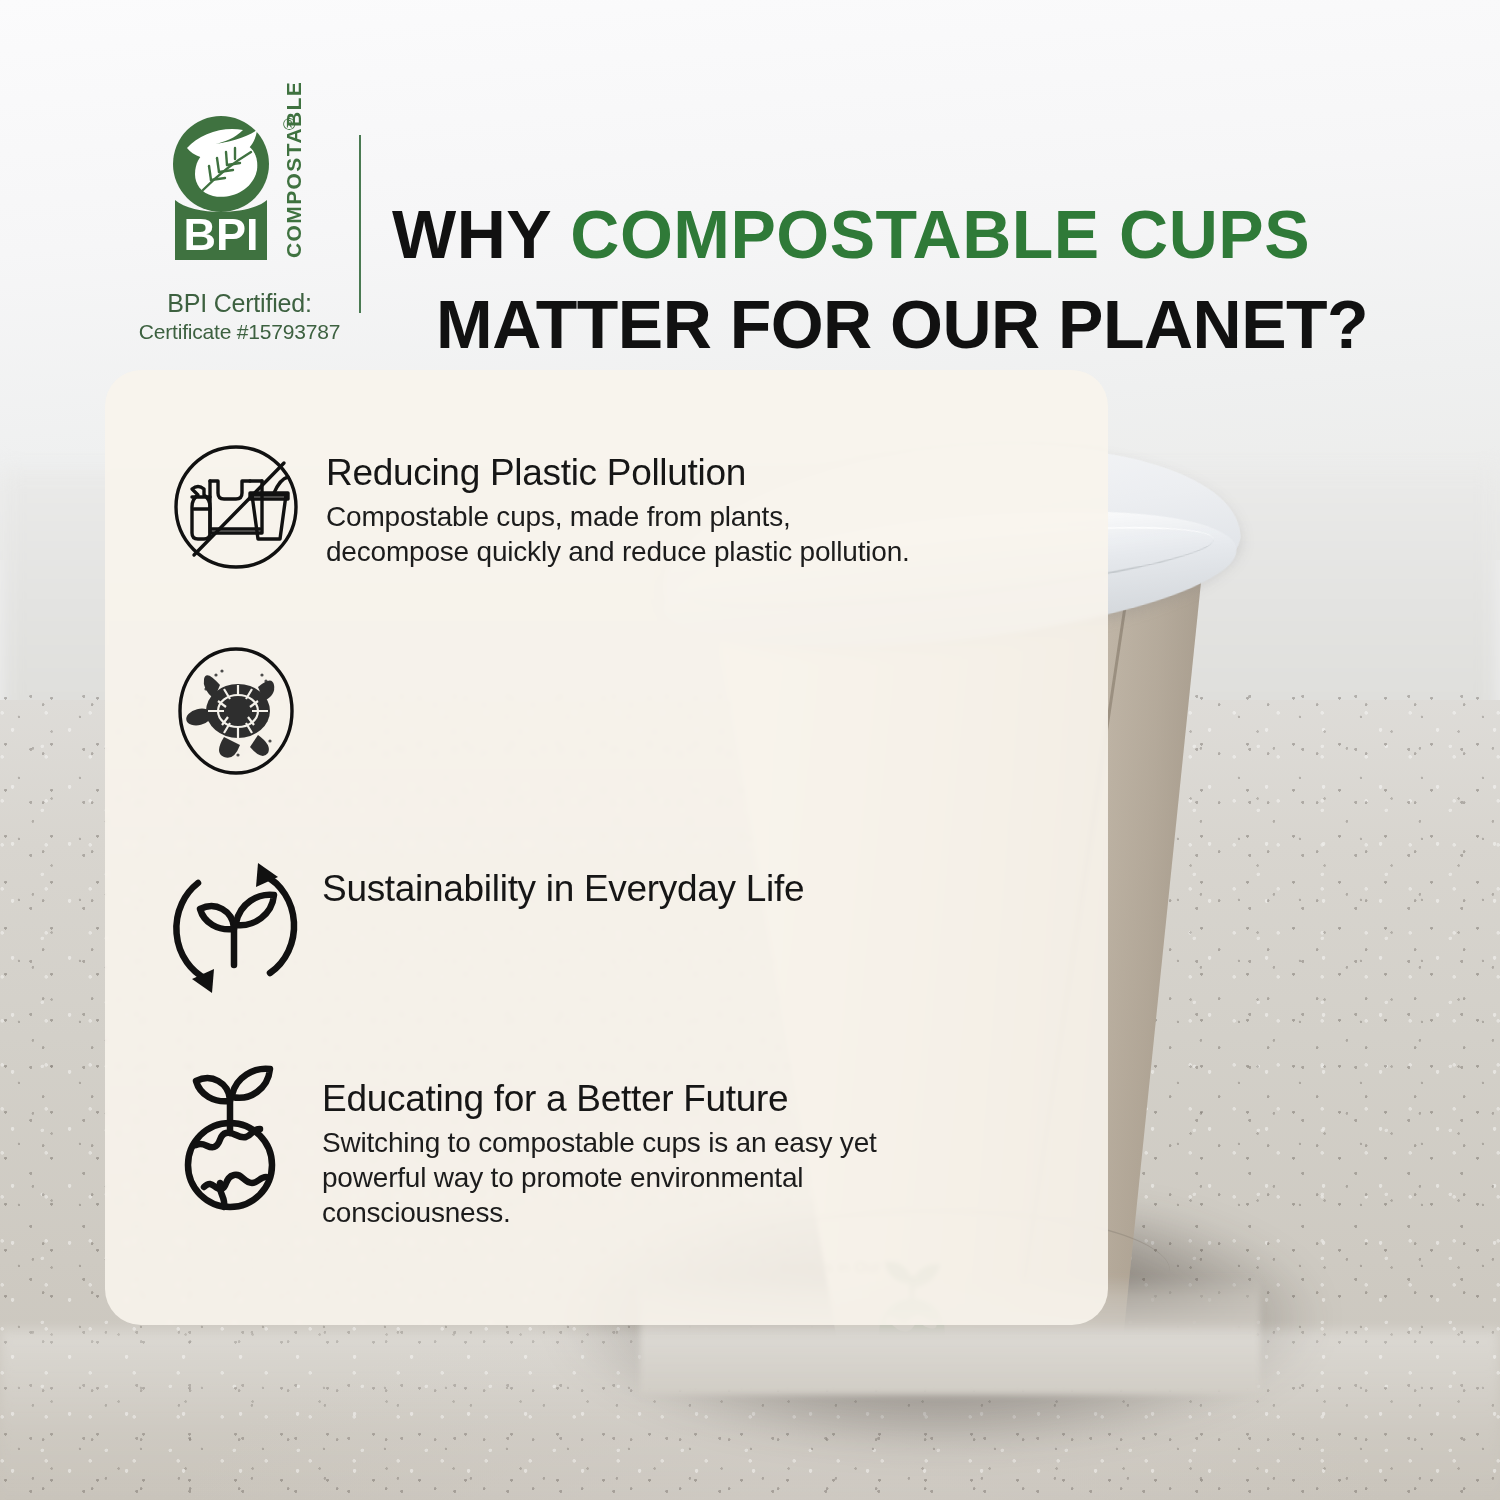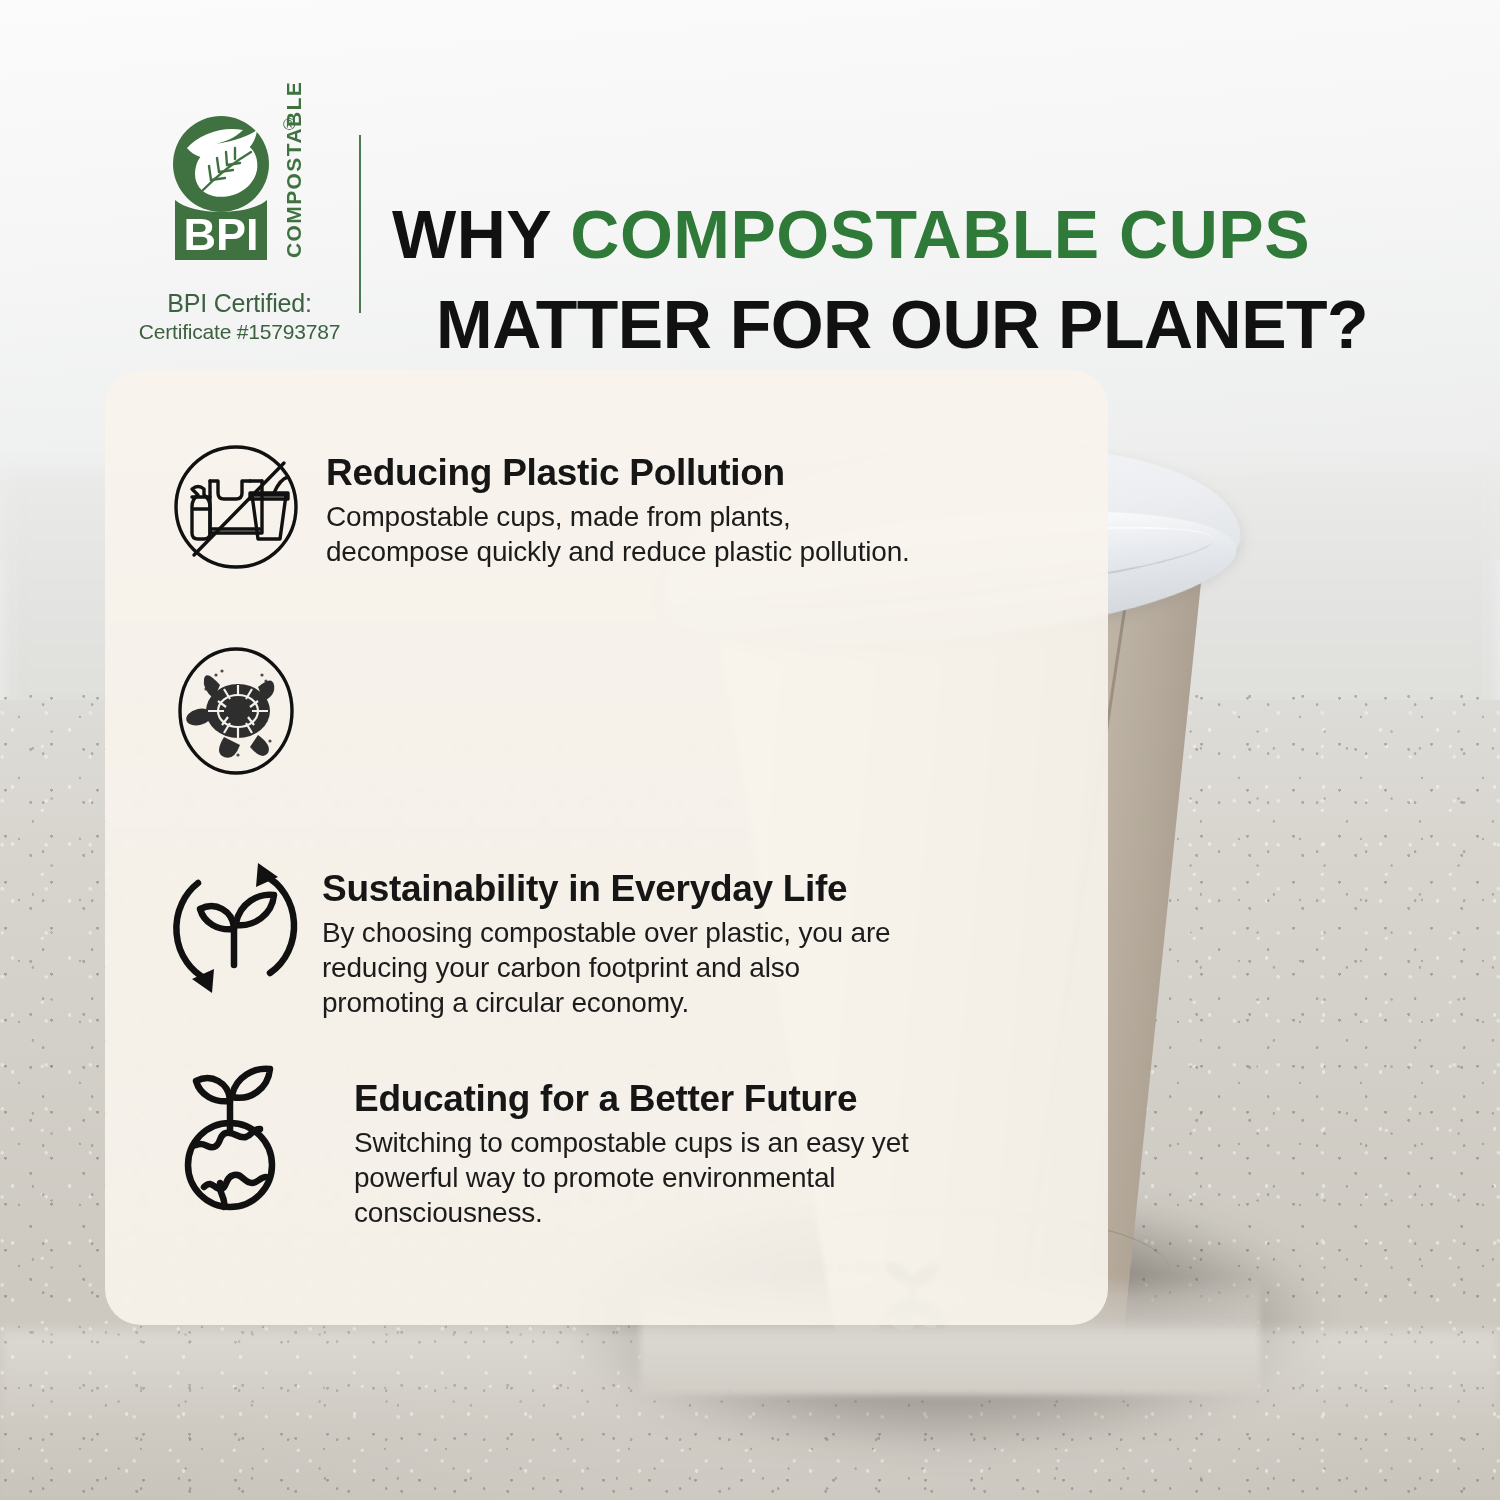--- a/index.html
+++ b/index.html
@@ -146,34 +146,34 @@
     position:absolute;left:105px;top:370px;width:1003px;height:955px;
     background:rgba(248,244,236,.90);
     border-radius:36px;
     backdrop-filter:blur(2px);
   }
 
   .item{position:absolute;display:flex;align-items:flex-start;}
   .item .icon{flex:0 0 auto;width:140px;height:140px;margin-right:20px;}
   .item .txt{padding-top:14px;}
   .item-title{
-    font-size:37px;font-weight:700;color:#161616;letter-spacing:-.3px;line-height:44px;
+    font-size:37px;font-weight:400;color:#161616;letter-spacing:-.3px;line-height:44px;
     margin:0 0 4px 0;
   }
   .item-desc{
     font-size:28px;font-weight:400;color:#1c1c1c;letter-spacing:-.2px;line-height:35px;margin:0;
     white-space:pre-line;
   }
 
   .item1{left:166px;top:437px;}
   .item2{left:166px;top:641px;}
   .item3{left:166px;top:853px;}
   .item4{left:166px;top:1061px;}
   .item3 .icon,.item4 .icon{width:136px;height:150px;}
-  .item4 .txt{padding-top:16px;margin-left:32px;}
+  .item4 .txt{padding-top:16px;}
 
   svg{display:block;overflow:visible;}
 </style>
 </head>
 <body>
 
 <div id="stage">
 
   <div class="bg">
     <div class="bg-sky"></div>
@@ -342,23 +342,20 @@
         <path d="M46 140 L26 126 L48 116 Z" fill="#111"></path>
         <g fill="none" stroke="#111" stroke-width="6.5" stroke-linecap="round" stroke-linejoin="round">
           <path d="M68 112 L68 70"></path>
           <path d="M68 76 C52 78 38 70 34 56 C50 48 66 58 68 74 Z"></path>
           <path d="M70 70 C74 50 92 40 108 42 C106 62 88 74 70 72 Z"></path>
         </g>
       </svg>
     </div>
     <div class="txt">
       <p class="item-title">Sustainability in Everyday Life</p>
-      <p class="item-desc">By choosing compostable over plastic, you are
-reducing your carbon footprint and also
-promoting a circular economy.</p>
     </div>
   </div>
 
   <div class="item item4">
     <div class="icon">
       <svg viewBox="0 0 136 150" width="136" height="150" aria-hidden="true">
         <g fill="none" stroke="#111" stroke-width="6.5" stroke-linecap="round" stroke-linejoin="round">
           <path d="M64 72 L64 34"></path>
           <path d="M64 40 C48 42 34 34 30 20 C46 12 62 22 64 38 Z"></path>
           <path d="M66 34 C70 16 88 6 104 8 C102 28 84 40 66 36 Z"></path>

